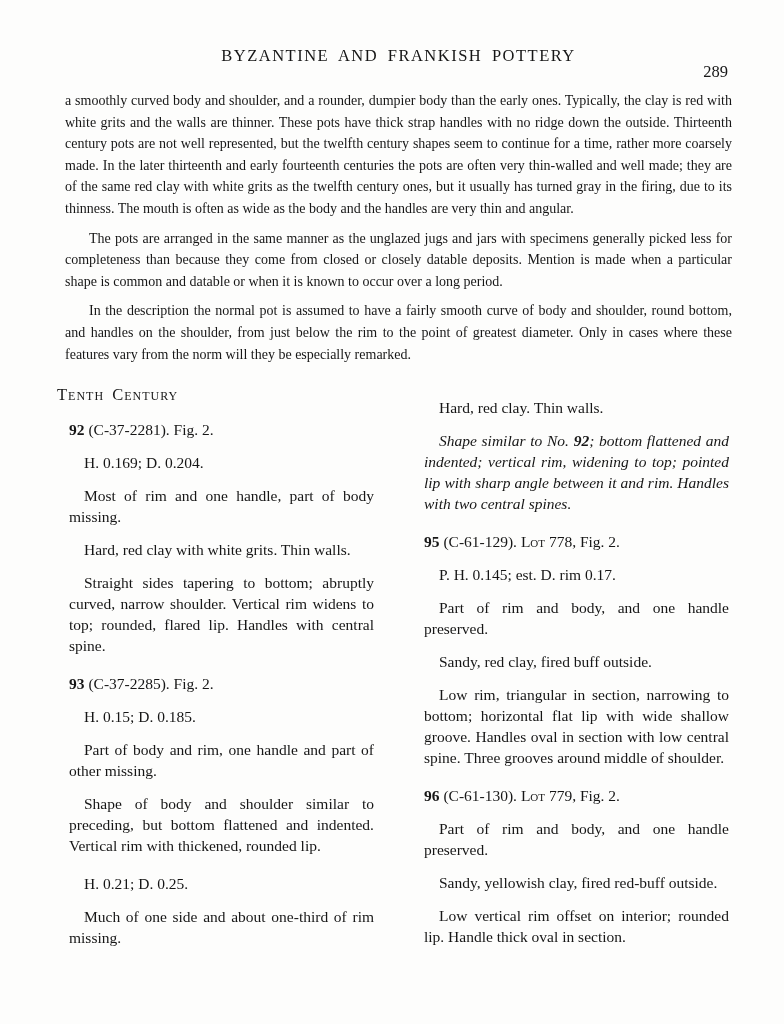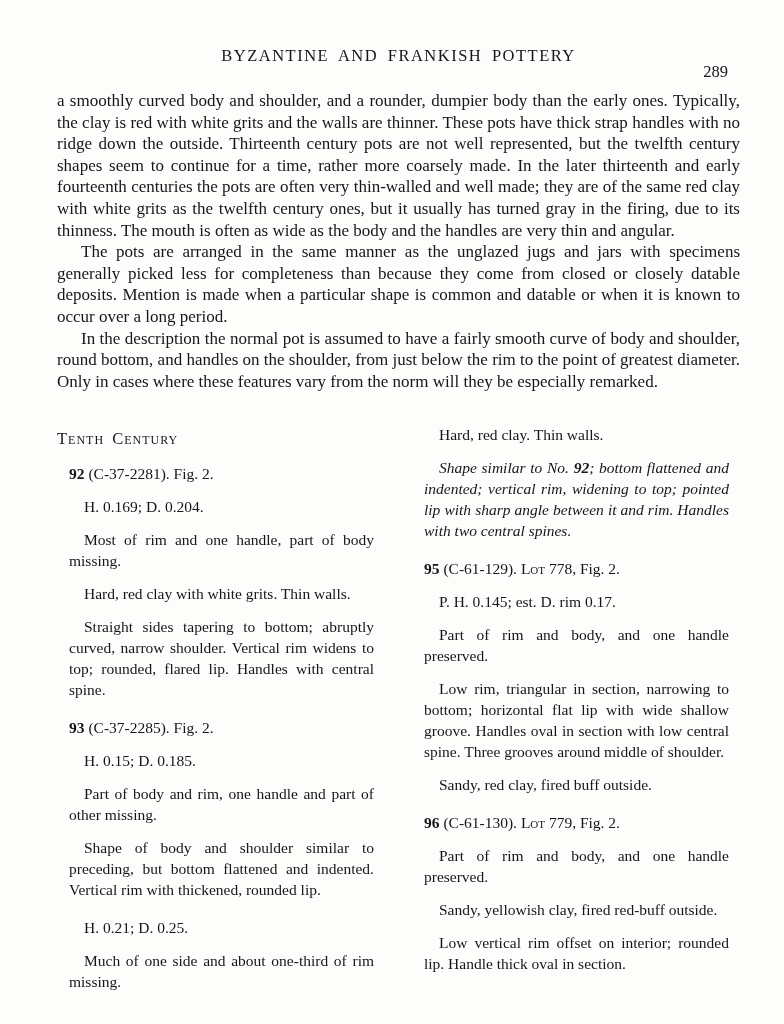--- a/index.html
+++ b/index.html
@@ -32,41 +32,41 @@
     word-spacing: 4px;
     text-align: center;
   }
   .running-head .folio {
     position: absolute;
     right: 12px;
     top: 16px;
     font-size: 16.5px;
   }
   .intro p {
-    margin: 0;
-    font-size: 17px;
+    margin: 8px;
+    font-size: 14px;
     line-height: 21.6px;
     text-align: justify;
   }
   .intro p.indent { text-indent: 24px; }
   .catalog {
     display: flex;
     gap: 26px;
     margin-top: 20px;
   }
   .col {
     width: 329px;
     flex: 0 0 329px;
   }
   .section-heading {
     font-variant: small-caps;
     font-size: 16.5px;
     letter-spacing: 1px;
     word-spacing: 3px;
-    margin: 17px 0 14px 0;
+    margin: 0 0 14px 0;
   }
   .entry { margin: 0 0 17px 0; }
   .entry p {
     margin: 12px;
     font-size: 15.5px;
     line-height: 21px;
     text-align: justify;
   }
   .entry p.head {
     text-align: left;
@@ -124,22 +124,22 @@
 
       <div class="entry">
         <p class="body-line">Hard, red clay. Thin walls.</p>
         <p class="cont"><span>Shape similar to No. </span><span class="bold">92</span><span>; bottom flattened and indented; vertical rim, widening to top; pointed lip with sharp angle between it and rim. Handles with two central spines.</span></p>
       </div>
 
       <div class="entry">
         <p class="head"><span class="num">95</span><span> (C-61-129).  </span><span class="sc">Lot</span><span> 778, Fig. 2.</span></p>
         <p class="body-line">P. H. 0.145; est. D. rim 0.17.</p>
         <p class="body-line">Part of rim and body, and one handle preserved.</p>
+        <p class="body-line">Sandy, red clay, fired buff outside.</p>
         <p class="body-line">Low rim, triangular in section, narrowing to bottom; horizontal flat lip with wide shallow groove. Handles oval in section with low central spine. Three grooves around middle of shoulder.</p>
-        <p class="body-line">Sandy, red clay, fired buff outside.</p>
       </div>
 
       <div class="entry">
         <p class="head"><span class="num">96</span><span> (C-61-130).  </span><span class="sc">Lot</span><span> 779, Fig. 2.</span></p>
         <p class="body-line">Part of rim and body, and one handle preserved.</p>
         <p class="body-line">Sandy, yellowish clay, fired red-buff outside.</p>
         <p class="body-line">Low vertical rim offset on interior; rounded lip. Handle thick oval in section.</p>
       </div>
 
     </div>

